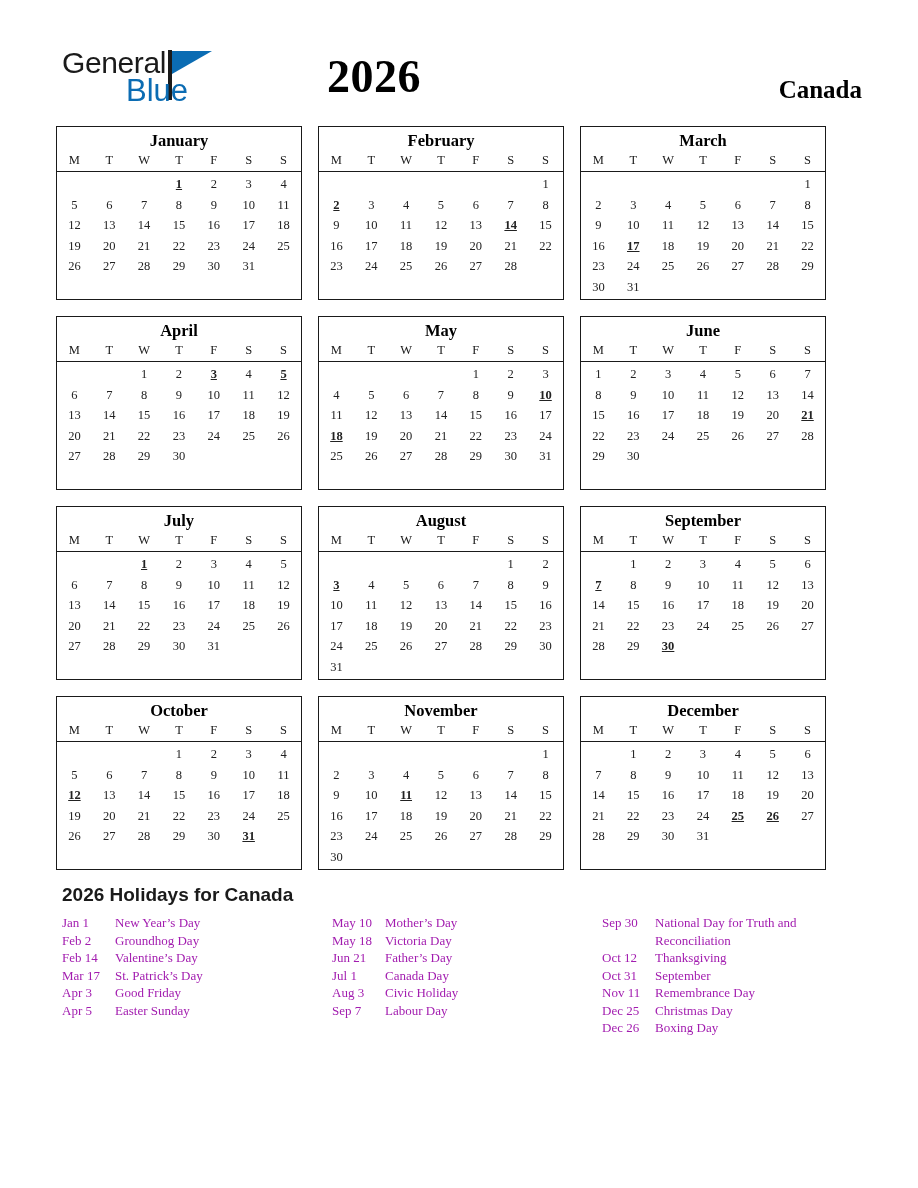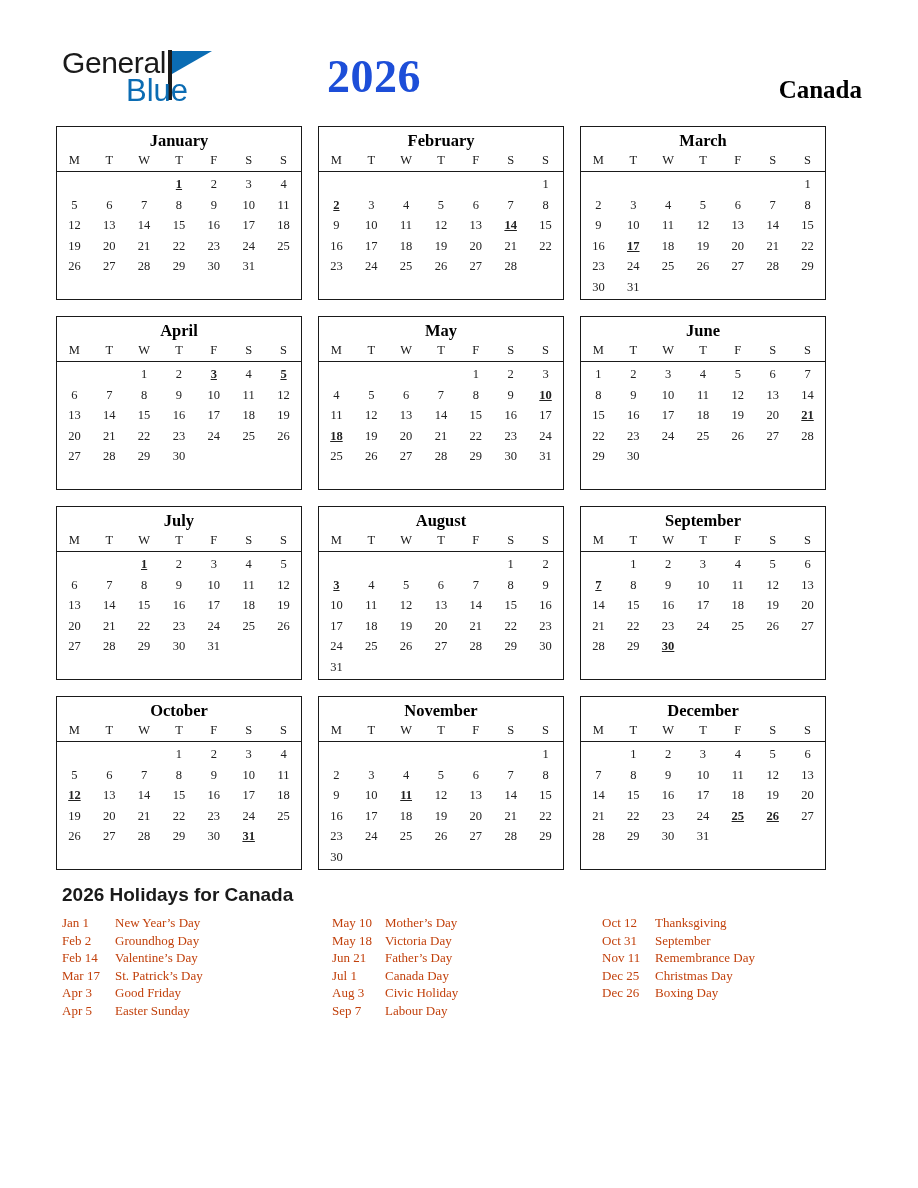--- a/index.html
+++ b/index.html
@@ -66,21 +66,21 @@
   }
   .year-title {
     position: absolute;
     left: 0; top: 50px;
     width: 748px;
     text-align: center;
     font-family: "Liberation Serif", "DejaVu Serif", serif;
     font-weight: bold;
     font-size: 46px;
     letter-spacing: 0.5px;
-    color: #1d4ed8;
+    color: #000000;
   }
   .country-title {
     position: absolute;
     right: 56px;
     top: 76px;
     font-family: "Liberation Serif", "DejaVu Serif", serif;
     font-weight: bold;
     font-size: 25px;
     color: #000;
   }
@@ -167,21 +167,21 @@
     column-gap: 0;
   }
   .legend-col {
     padding-left: 6px;
   }
   .legend-row {
     display: flex;
     align-items: baseline;
     font-size: 13px;
     line-height: 17.5px;
-    color: #c2410c;
+    color: #a21caf;
   }
   .legend-date {
     flex: 0 0 53px;
     white-space: nowrap;
   }
   .legend-name {
     flex: 1 1 auto;
   }
 </style>
 </head>
@@ -1115,20 +1115,24 @@
           <span class="legend-date">Aug 3</span>
           <span class="legend-name">Civic Holiday</span>
         </div>
         <div class="legend-row">
           <span class="legend-date">Sep 7</span>
           <span class="legend-name">Labour Day</span>
         </div>
       </div>
       <div class="legend-col">
         <div class="legend-row">
+          <span class="legend-date">Sep 30</span>
+          <span class="legend-name">National Day for Truth and Reconciliation</span>
+        </div>
+        <div class="legend-row">
           <span class="legend-date">Oct 12</span>
           <span class="legend-name">Thanksgiving</span>
         </div>
         <div class="legend-row">
           <span class="legend-date">Oct 31</span>
           <span class="legend-name">September</span>
         </div>
         <div class="legend-row">
           <span class="legend-date">Nov 11</span>
           <span class="legend-name">Remembrance Day</span>

